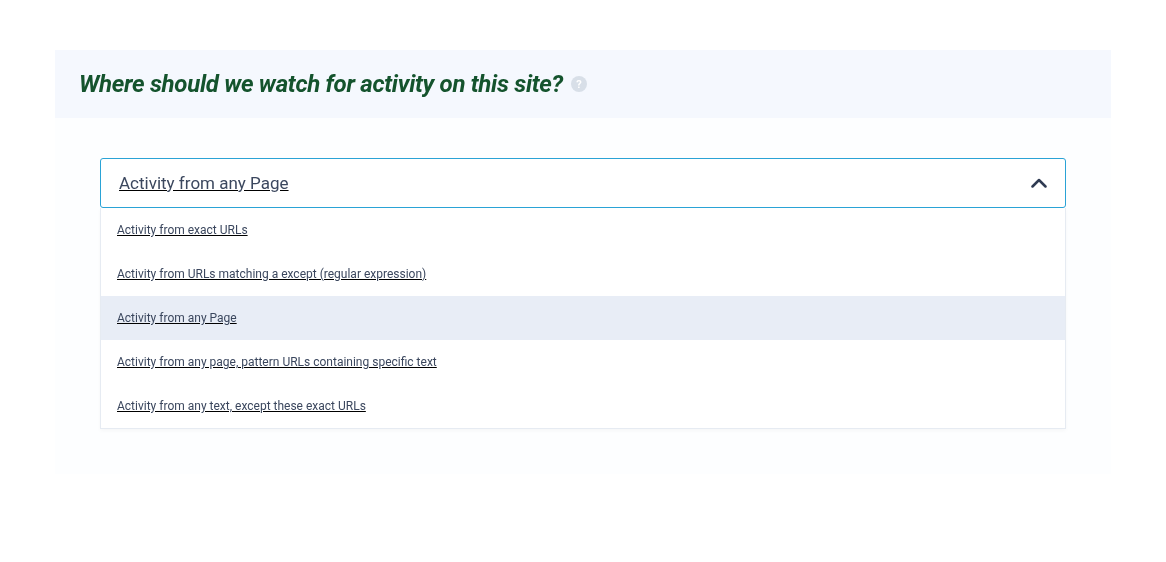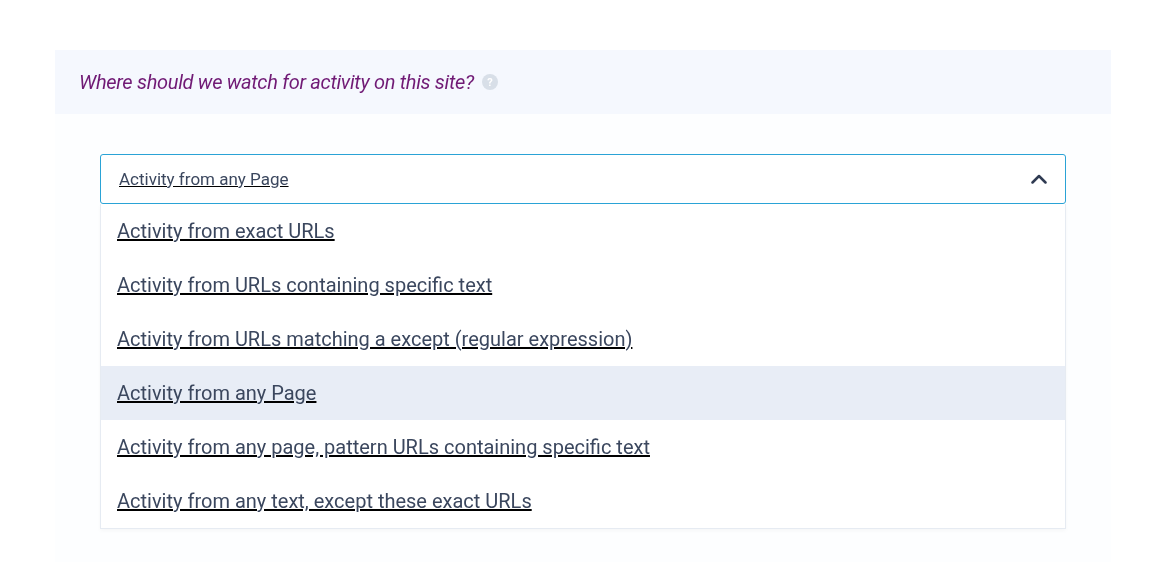--- a/index.html
+++ b/index.html
@@ -11,24 +11,24 @@
       padding: 50px 55px;
     }
     .panel-header {
       background: #f5f8fe;
       padding: 20px 24px;
       display: flex;
       align-items: center;
       gap: 8px;
     }
     .panel-title {
-      font-weight: 400;
+      font-weight: 700;
       font-style: italic;
-      font-size: 20px;
-      color: #701a75;
+      font-size: 24px;
+      color: #14532d;
       letter-spacing: -0.3px;
     }
     .help-icon {
       width: 16px;
       height: 16px;
       border-radius: 50%;
       background: #d8dfe8;
       color: #ffffff;
       font-size: 11px;
       font-weight: 700;
@@ -72,21 +72,21 @@
       display: block;
     }
     .dropdown-list {
       border: 1px solid #e6ebf2;
       border-top: none;
       background: #ffffff;
       box-shadow: 0 2px 4px rgba(0,0,0,0.03);
     }
     .dropdown-option {
       padding: 15px 16px;
-      font-size: 20px;
+      font-size: 12px;
       color: #3b475e;
       cursor: pointer;
     }
     .dropdown-option[data-selected="true"] {
       background: #e8edf6;
     }
   </style>
 </head>
 <body>
 
@@ -100,20 +100,19 @@
     <div class="dropdown-selected">
       <span class="dropdown-selected-text">Activity from any Page</span>
       <span class="chevron-icon">
         <svg width="16" height="10" viewBox="0 0 16 10">
             <path d="M1.5 8.5 L8 2 L14.5 8.5" stroke="#2f3b52" stroke-width="2.5" fill="none" stroke-linecap="round" stroke-linejoin="round"></path>
           </svg>
       </span>
     </div>
     <div class="dropdown-list">
       <div class="dropdown-option" data-selected="false">Activity from exact URLs</div>
-      <div class="dropdown-option" data-selected="false">Activity from URLs containing specific text</div>
       <div class="dropdown-option" data-selected="false">Activity from URLs matching a except (regular expression)</div>
       <div class="dropdown-option" data-selected="true">Activity from any Page</div>
       <div class="dropdown-option" data-selected="false">Activity from any page, pattern URLs containing specific text</div>
       <div class="dropdown-option" data-selected="false">Activity from any text, except these exact URLs</div>
     </div>
   </div>
 </div>
 
 </body></html>

